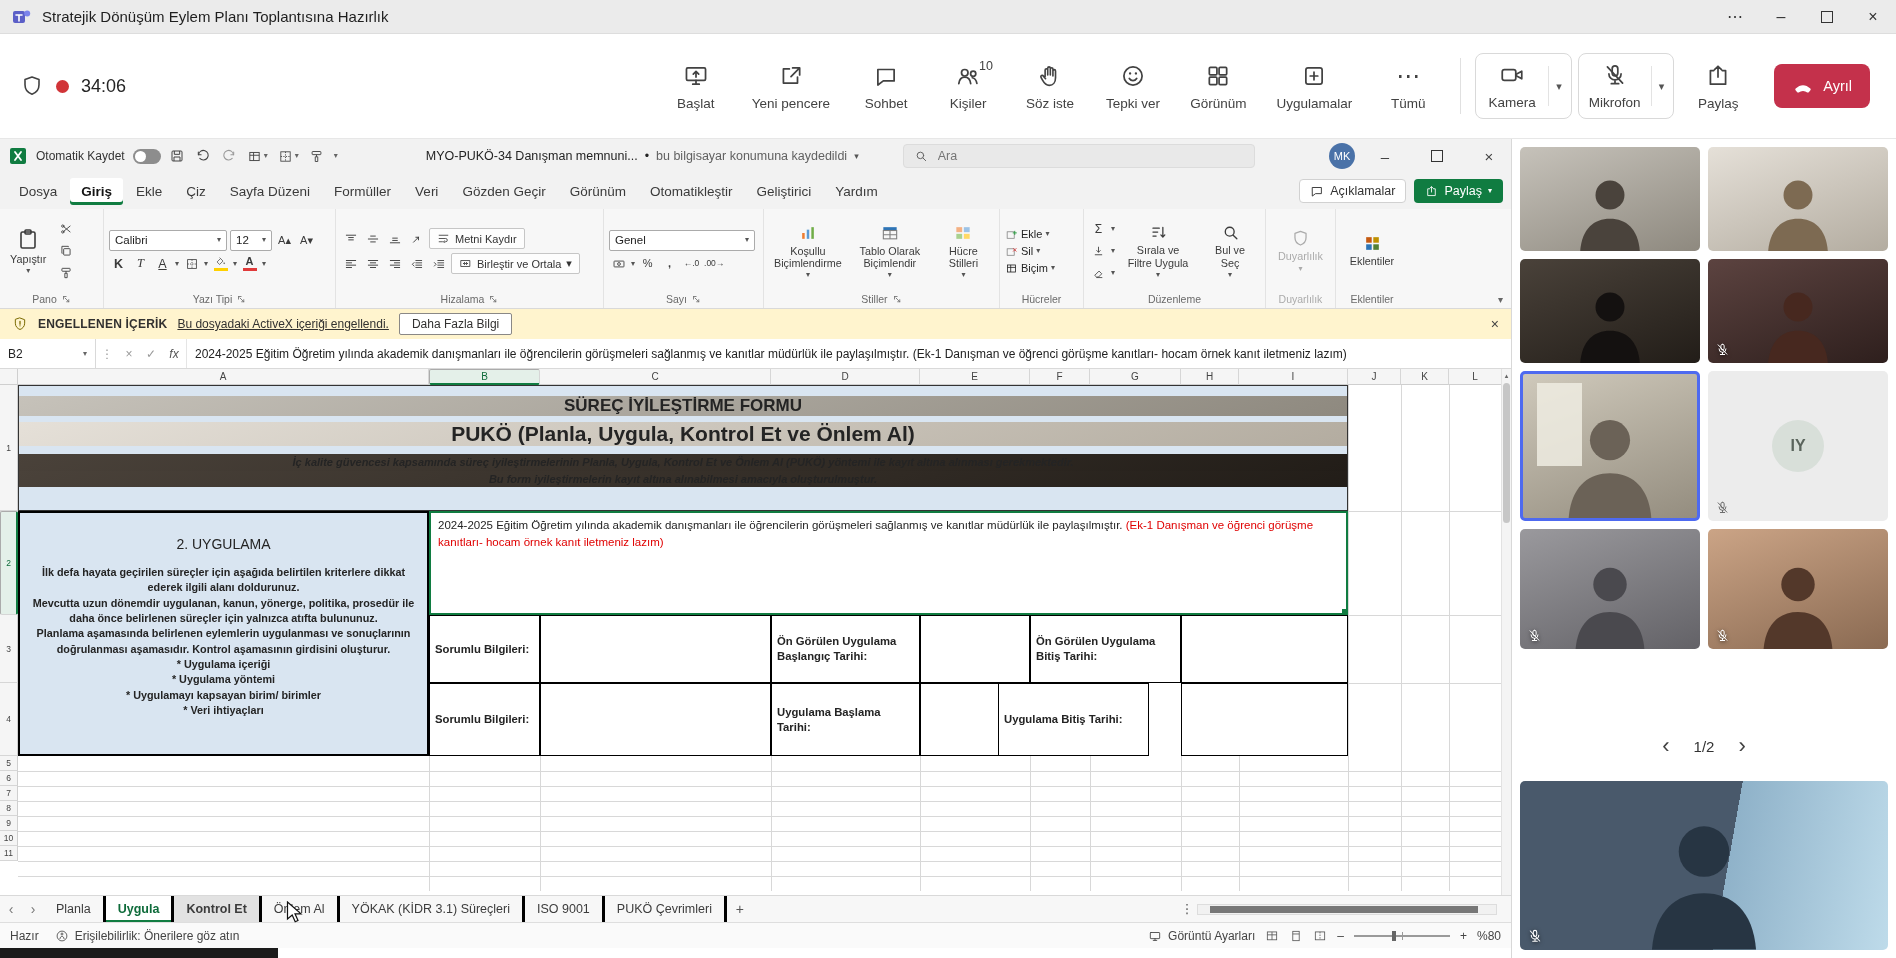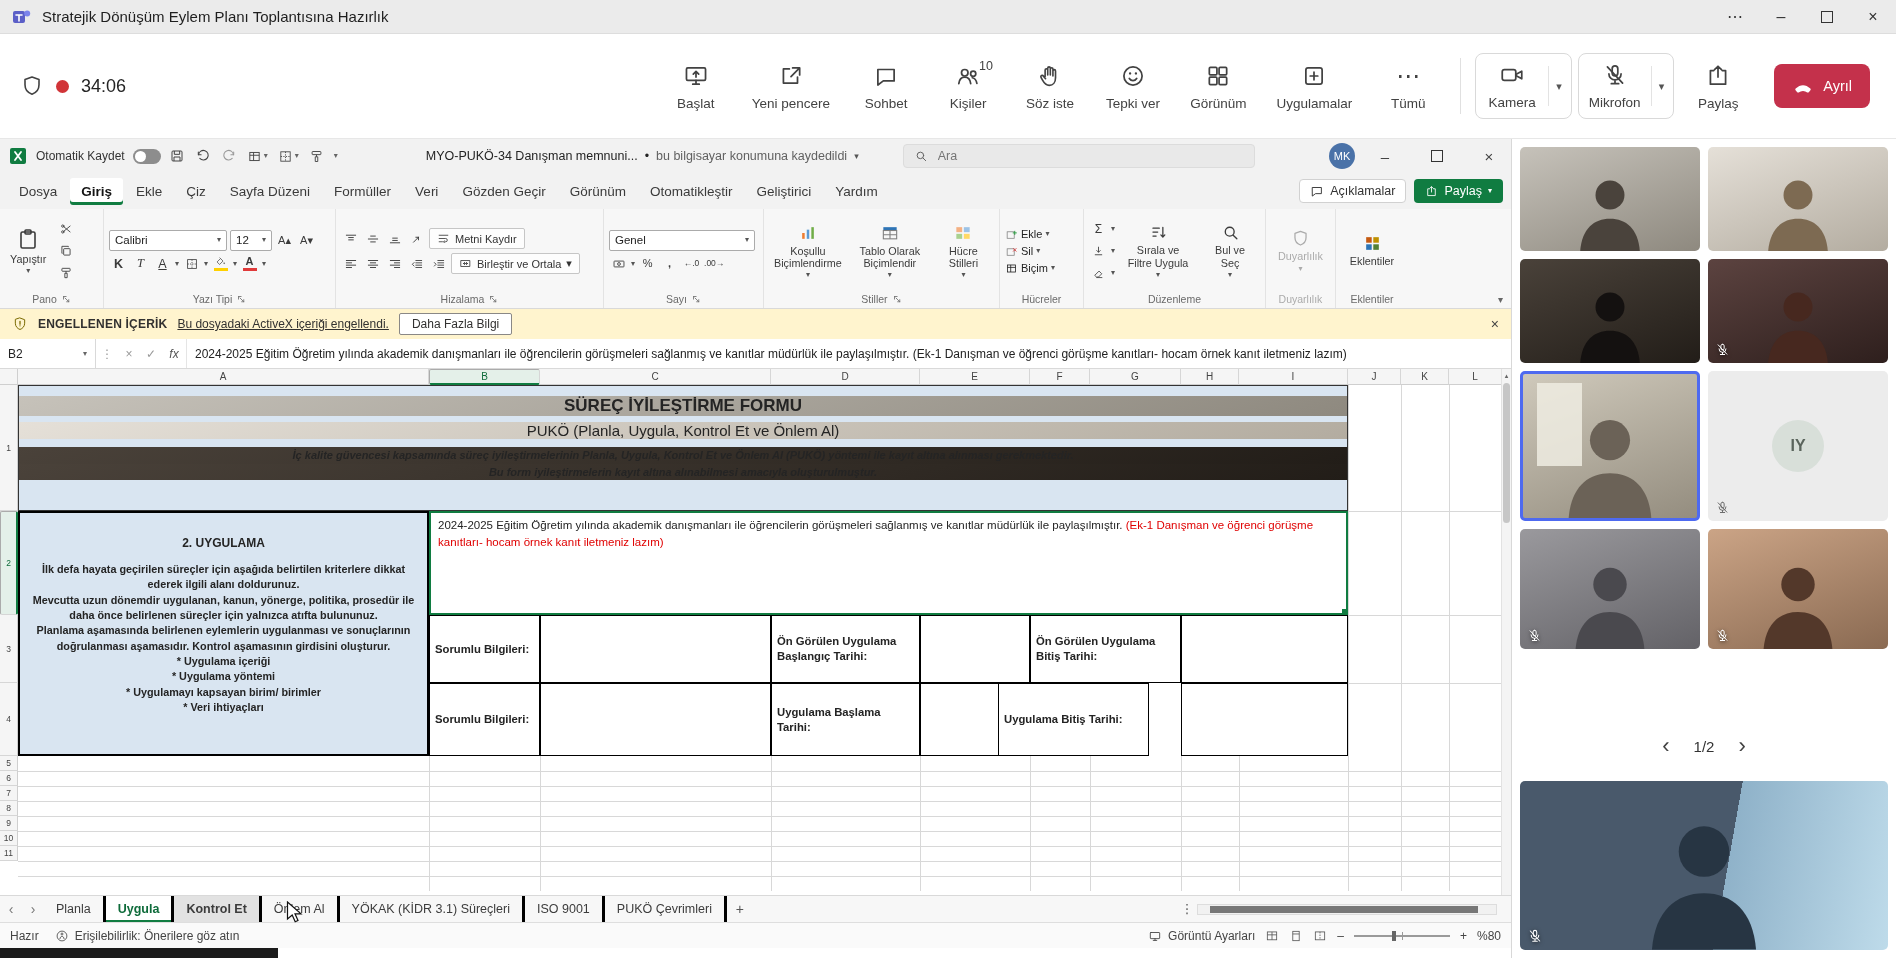--- a/index.html
+++ b/index.html
@@ -109,24 +109,24 @@
   .rh{width:18px;box-sizing:border-box;border-bottom:1px solid #d6d6d6;border-right:1px solid #cfcfcf;background:#f5f5f5;
       font-size:8.5px;color:#444;display:flex;align-items:center;justify-content:center}
   .rh.sel{background:#e4f0e9;color:#0e6b3a;border-right:2px solid #107c41}
   #gridbody{position:absolute;left:18px;top:16px;right:10px;bottom:0;background:#fff}
   .vl{position:absolute;width:1px;background:#d8d8d8}
   .hl{position:absolute;height:1px;background:#d8d8d8}
   .blk{position:absolute;box-sizing:border-box;background:#fff}
   .blue{background:#d9e5f1}
   #titleblk{border:1px solid #333;text-align:center;padding-top:10px}
   #titleblk .t1{font-size:17px;font-weight:700;margin-bottom:6px}
-  #titleblk .t2{font-size:15px;font-weight:400;margin-bottom:8px}
+  #titleblk .t2{font-size:21px;font-weight:700;margin-bottom:8px}
   #titleblk .t3{font-size:11px;font-style:italic;font-weight:700;line-height:1.5}
   #a2blk{border:2px solid #000;text-align:center;padding:8px 10px;font-size:10.8px;font-weight:700;line-height:1.42}
-  #a2blk .hd{font-size:12px;font-weight:700;margin:14px 0 10px}
+  #a2blk .hd{font-size:14px;font-weight:400;margin:14px 0 10px}
   #b2blk{border:2px solid #107c41;padding:4px 7px;font-size:11.5px;line-height:1.45;overflow:hidden}
   #b2blk .red{color:#e00000}
   #b2blk .hnd{position:absolute;right:-3px;bottom:-3px;width:6px;height:6px;background:#107c41;border:1px solid #fff}
   .tcell{position:absolute;box-sizing:border-box;border:1.6px solid #000;display:flex;align-items:center;
          font-size:11.3px;font-weight:700;padding:3px 5px;line-height:1.3;background:#fff}
   
   #vscroll{position:absolute;right:0;top:0;bottom:0;width:10px;background:#f4f4f4;border-left:1px solid #e2e2e2;box-sizing:border-box}
   #vscroll .arr{height:12px;display:flex;align-items:center;justify-content:center;font-size:7px;color:#666}
   #vscroll .thumb{position:absolute;left:1px;right:1px;top:14px;height:140px;background:#c6c6c6;border-radius:4px}
   

